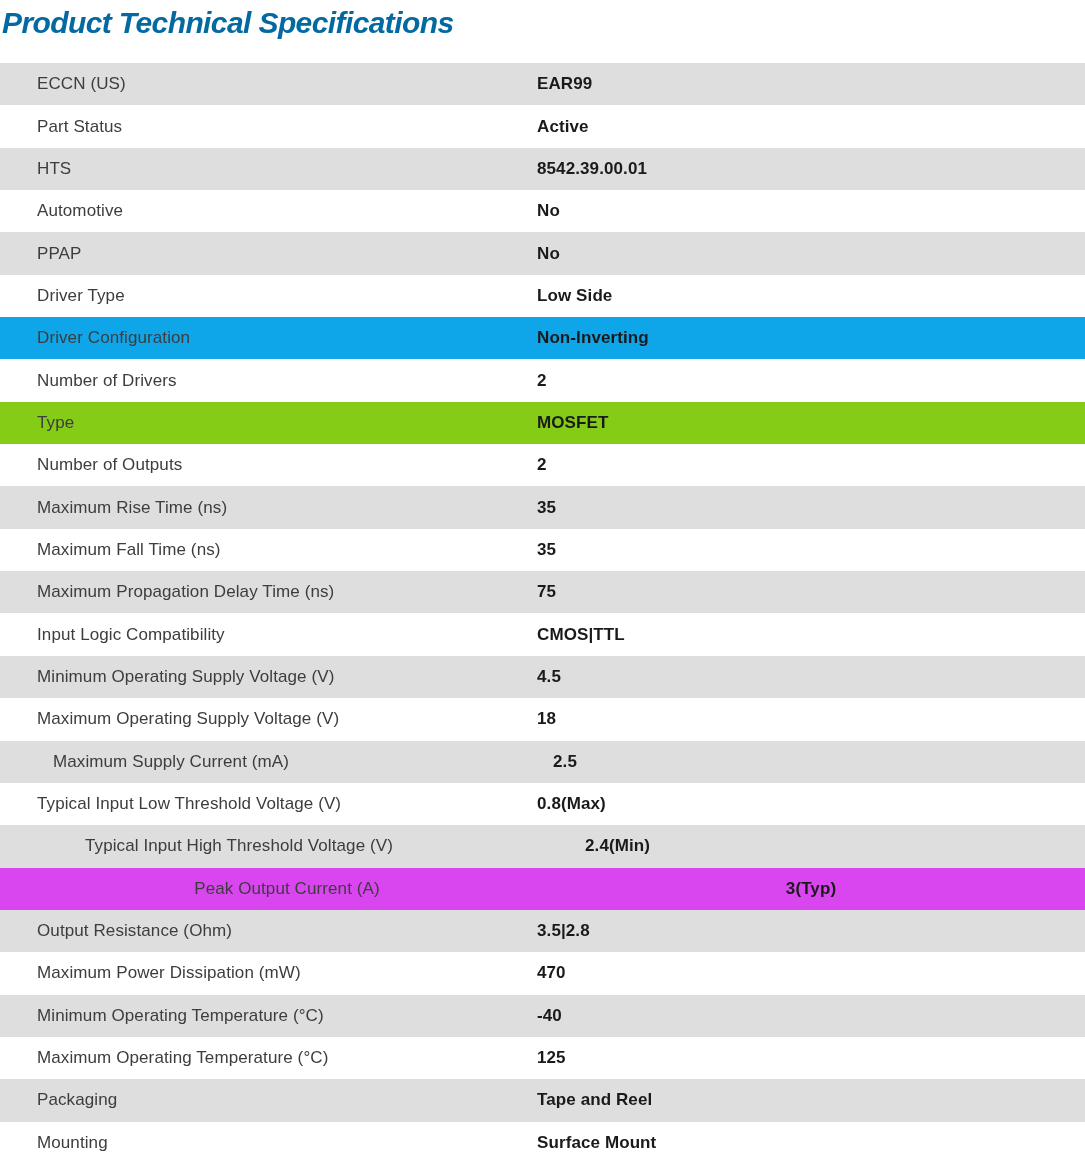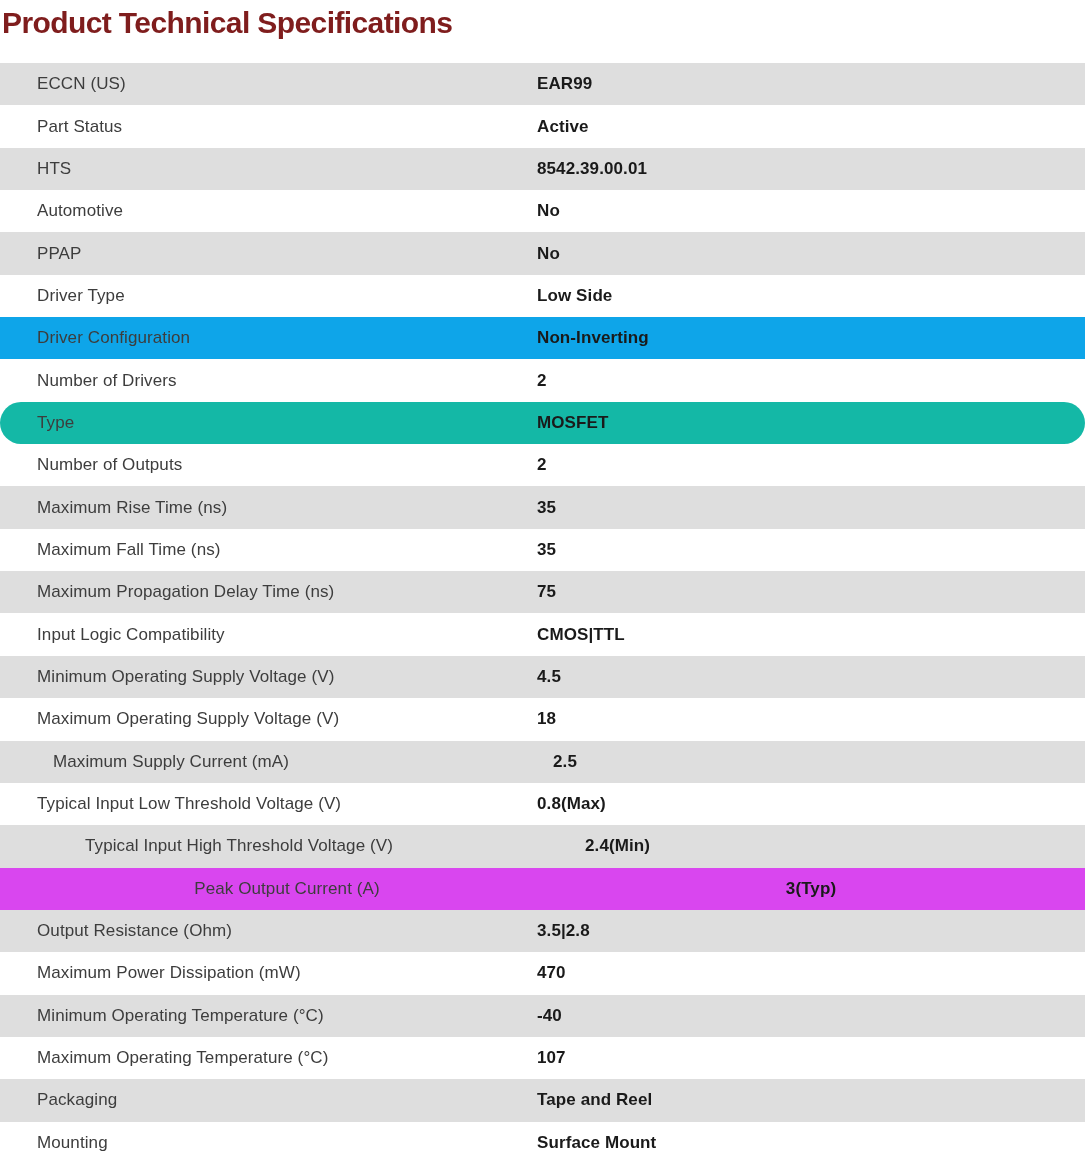--- a/index.html
+++ b/index.html
@@ -55,21 +55,21 @@
     font-weight: 700;
     color: #1a1a1a;
     letter-spacing: 0.1px;
     white-space: nowrap;
   }
 </style>
 </head>
 <body>
 
 <div class="page">
-  <h1 class="page-title" style="color: #7f1d1d;">Product Technical Specifications</h1>
+  <h1 class="page-title" style="color: #0369a1; font-style: italic;">Product Technical Specifications</h1>
 
   <div class="specs-table" id="specs-table">
   <div class="spec-row" style="background: rgb(222, 222, 222);">
     <div class="spec-label">ECCN (US)</div>
     <div class="spec-value">EAR99</div>
   </div>
 
   <div class="spec-row" style="background: rgb(255, 255, 255);">
     <div class="spec-label">Part Status</div>
     <div class="spec-value">Active</div>
@@ -98,21 +98,21 @@
   <div class="spec-row" style="background: #0ea5e9;">
     <div class="spec-label">Driver Configuration</div>
     <div class="spec-value">Non-Inverting</div>
   </div>
 
   <div class="spec-row" style="background: rgb(255, 255, 255);">
     <div class="spec-label">Number of Drivers</div>
     <div class="spec-value">2</div>
   </div>
 
-  <div class="spec-row" style="background: #14b8a6; border-radius: 21px;">
+  <div class="spec-row" style="background: #84cc16;">
     <div class="spec-label">Type</div>
     <div class="spec-value">MOSFET</div>
   </div>
 
   <div class="spec-row" style="background: rgb(255, 255, 255);">
     <div class="spec-label">Number of Outputs</div>
     <div class="spec-value">2</div>
   </div>
 
   <div class="spec-row" style="background: rgb(222, 222, 222);">
@@ -175,21 +175,21 @@
     <div class="spec-value">470</div>
   </div>
 
   <div class="spec-row" style="background: rgb(222, 222, 222);">
     <div class="spec-label">Minimum Operating Temperature (°C)</div>
     <div class="spec-value">-40</div>
   </div>
 
   <div class="spec-row" style="background: rgb(255, 255, 255); justify-content: space-between;">
     <div class="spec-label">Maximum Operating Temperature (°C)</div>
-    <div class="spec-value">107</div>
+    <div class="spec-value">125</div>
   </div>
 
   <div class="spec-row" style="background: rgb(222, 222, 222);">
     <div class="spec-label">Packaging</div>
     <div class="spec-value">Tape and Reel</div>
   </div>
 
   <div class="spec-row" style="background: rgb(255, 255, 255);">
     <div class="spec-label">Mounting</div>
     <div class="spec-value">Surface Mount</div>

